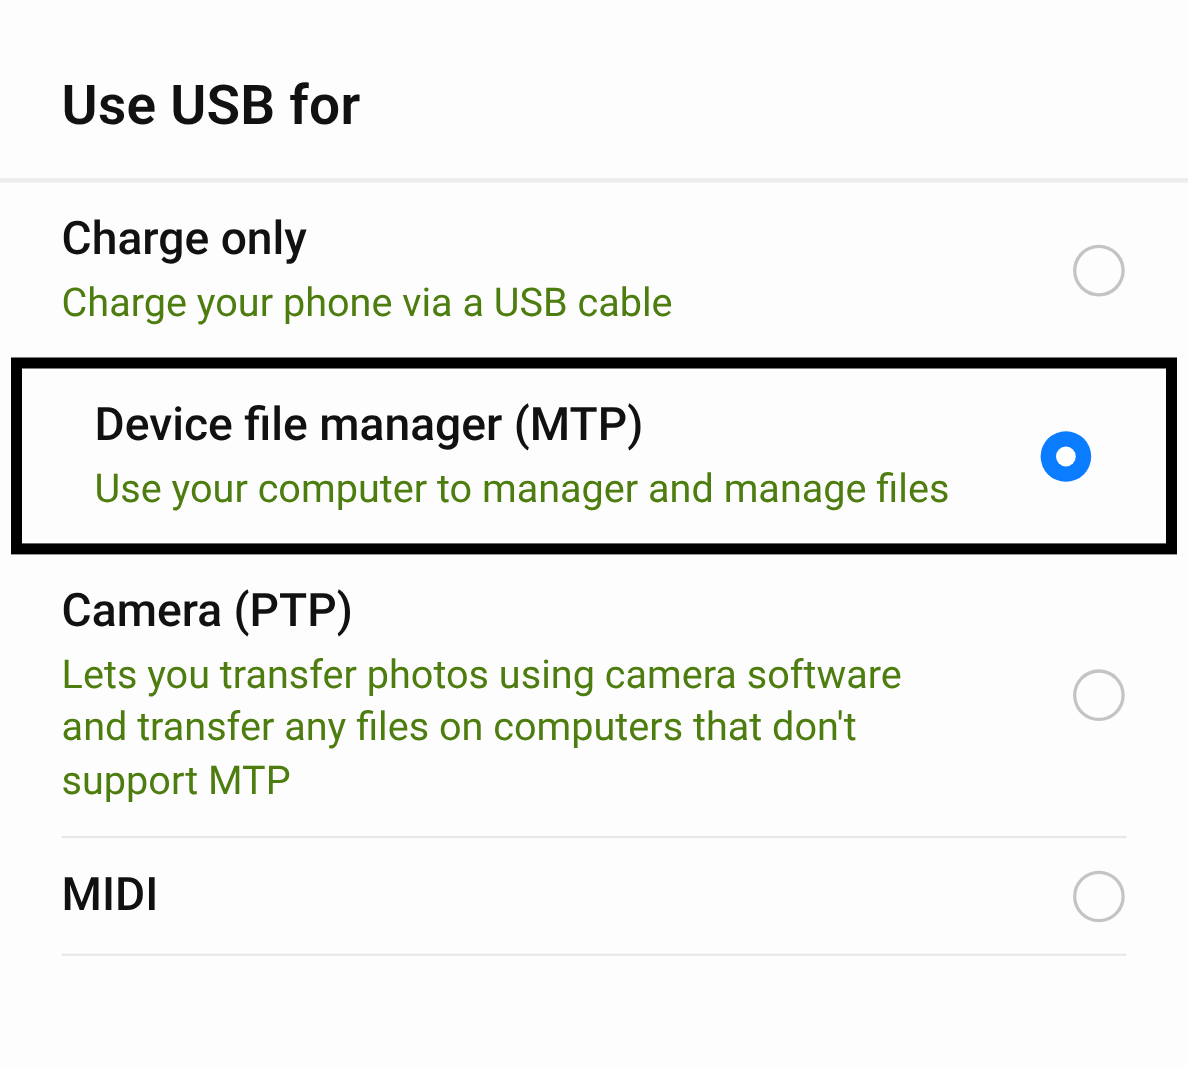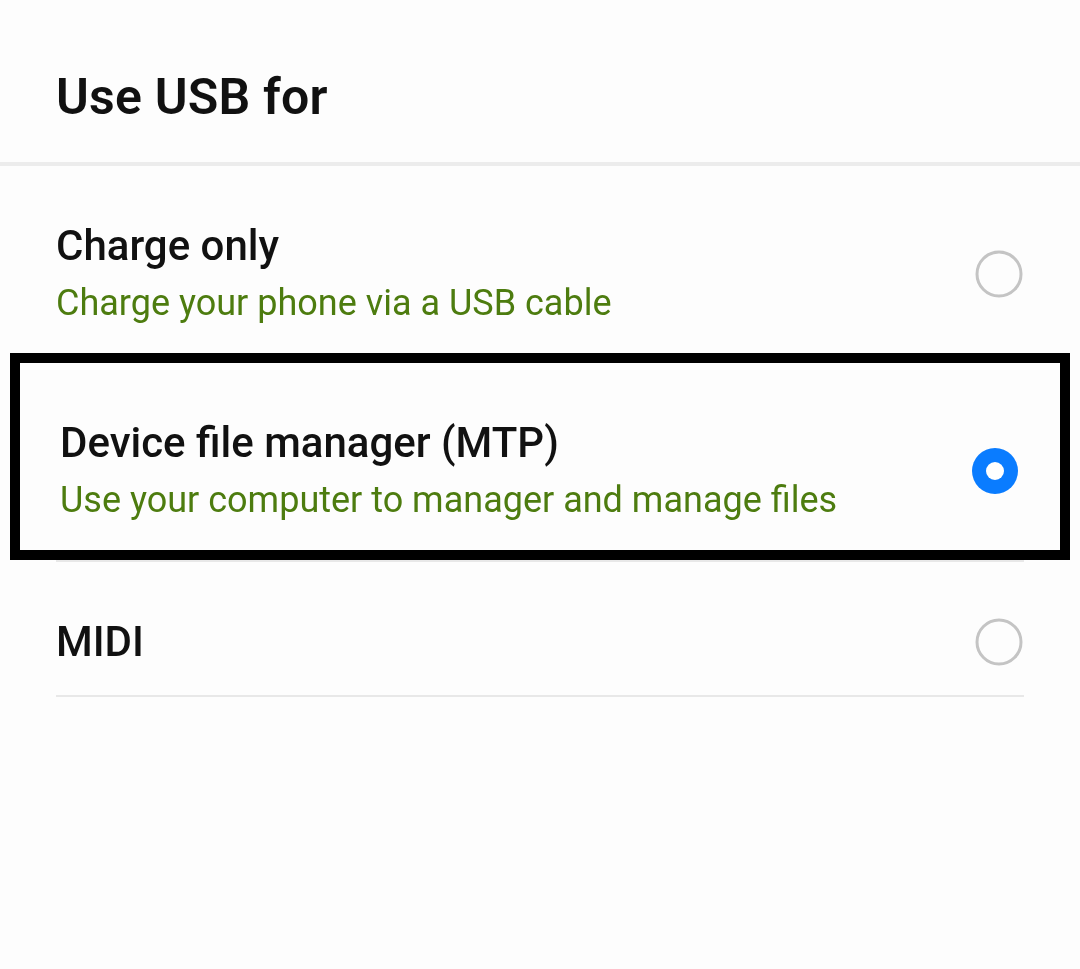--- a/index.html
+++ b/index.html
@@ -19,21 +19,20 @@
       font-weight: 600;
       letter-spacing: 0.2px;
       margin-top: 32px;
     }
     .list { padding: 0; }
     .row {
       display: flex;
       align-items: center;
       padding: 26px 56px 26px 56px;
       gap: 20px;
-      margin-top: 28px;
     }
     .row-text { flex: 1 1 auto; min-width: 0; }
     .row-title {
       font-size: 42px;
       font-weight: 500;
       color: #111;
       line-height: 1.25;
     }
     .row-desc {
       font-size: 36px;
@@ -46,21 +45,21 @@
     .radio {
       width: 50px;
       height: 50px;
       flex: 0 0 50px;
     }
     .highlight-wrap {
       border: 10px solid #000;
       margin: 0 10px;
     }
     .highlight-wrap .row {
-      padding: 26px 40px; 
+      padding: 26px 66px; 
       gap: 11px;
     }
     .divider {
       height: 2px;
       background: #e8e8e8;
       margin: 0 56px;
     }
   </style>
 </head>
 <body>
@@ -91,20 +90,31 @@
       </div>
       <span class="radio">
         <svg viewBox="0 0 50 50" width="50" height="50">
           <circle cx="25" cy="25" r="23" fill="#0a7cff"></circle>
           <circle cx="25" cy="25" r="9" fill="#ffffff"></circle>
         </svg>
       </span>
     </div>
   </div>
 
+  <div class="row">
+    <div class="row-text">
+      <div class="row-title">Camera (PTP)</div>
+      <div class="row-desc">Lets you transfer photos using camera software and transfer any files on computers that don't support MTP</div>
+    </div>
+    <span class="radio">
+      <svg viewBox="0 0 50 50" width="50" height="50">
+        <circle cx="25" cy="25" r="22" fill="none" stroke="#c4c4c4" stroke-width="3"></circle>
+      </svg>
+    </span>
+  </div>
 
   <div class="divider"></div>
 
   <div class="row">
     <div class="row-text">
       <div class="row-title">MIDI</div>
     </div>
     <span class="radio">
       <svg viewBox="0 0 50 50" width="50" height="50">
         <circle cx="25" cy="25" r="22" fill="none" stroke="#c4c4c4" stroke-width="3"></circle>

